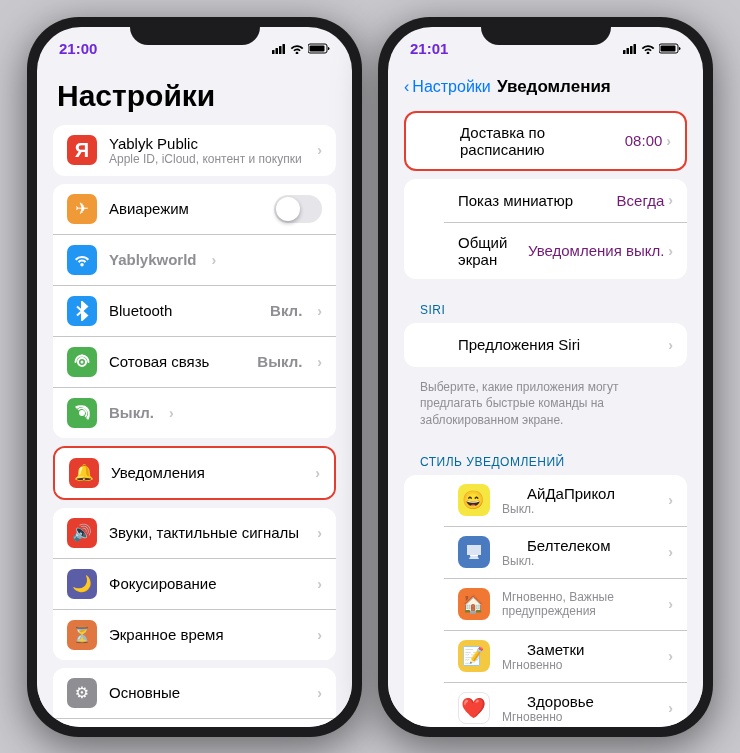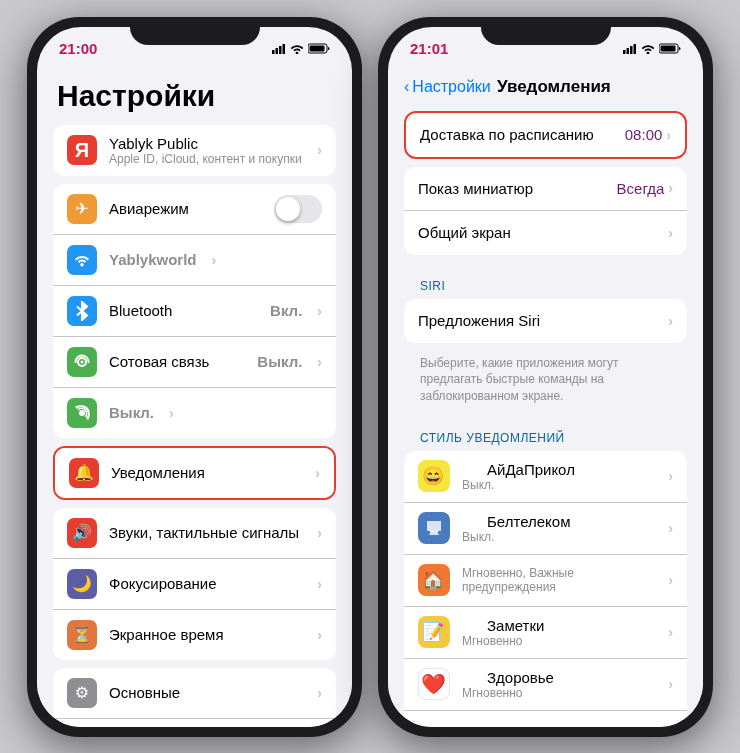--- a/index.html
+++ b/index.html
@@ -51,21 +51,21 @@
       align-items: center;
       justify-content: space-between;
       padding: 0 22px;
       flex-shrink: 0;
       position: relative;
       z-index: 5;
     }
     .status-time {
       font-size: 15px;
       font-weight: 600;
-      color: #be185d;
+      color: #6d28d9;
     }
     .status-icons {
       display: flex;
       align-items: center;
       gap: 4px;
     }
     .status-icons svg {
       fill: #000;
     }
 
@@ -178,20 +178,21 @@
       color: #000;
       flex: 1;
       text-align: center;
     }
 
     .notif-section {
       background: #fff;
       border-radius: 12px;
       margin: 0 16px 8px;
       overflow: hidden;
+      padding-left: 40px;
     }
     .notif-section.highlighted {
       border: 2px solid #e53e2f;
     }
 
     .notif-item {
       display: flex;
       align-items: center;
       padding: 11px 14px;
       border-bottom: 0.5px solid #c6c6c8;
@@ -450,20 +451,21 @@
       </div>
 
       <div class="notif-section">
         <div class="notif-item">
           <span class="notif-label">Показ миниатюр</span>
           <span class="notif-value">Всегда</span>
           <span class="chevron">›</span>
         </div>
         <div class="notif-item">
           <span class="notif-label">Общий экран</span>
+          <span class="notif-value">Уведомления выкл.</span>
           <span class="chevron">›</span>
         </div>
       </div>
 
       <div class="section-header">SIRI</div>
       <div class="notif-section">
         <div class="notif-item">
           <span class="notif-label">Предложения Siri</span>
           <span class="chevron">›</span>
         </div>

